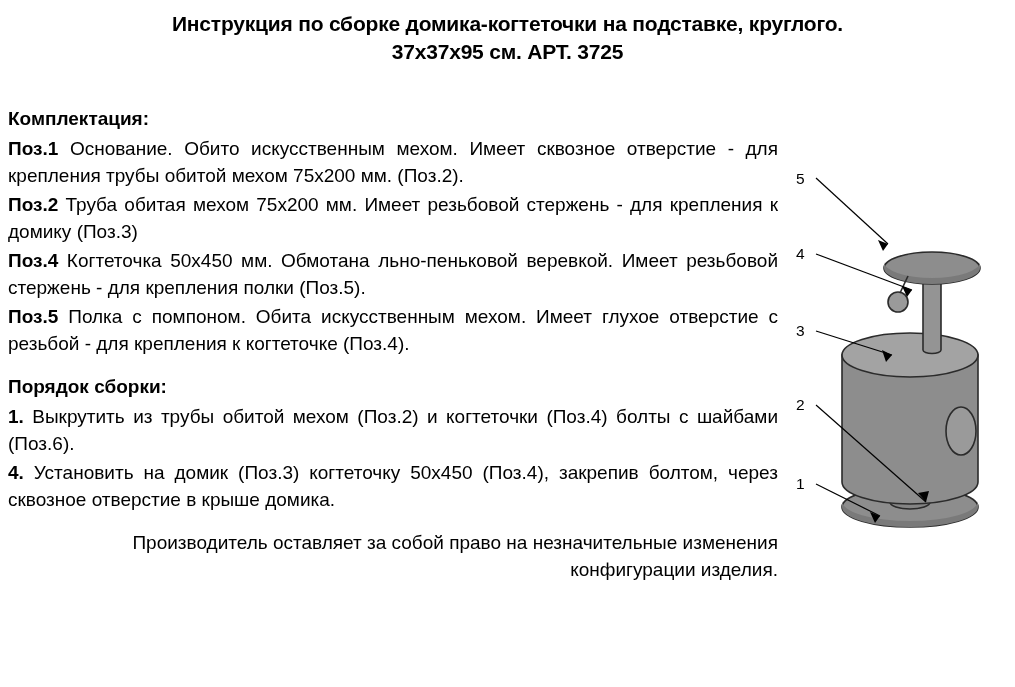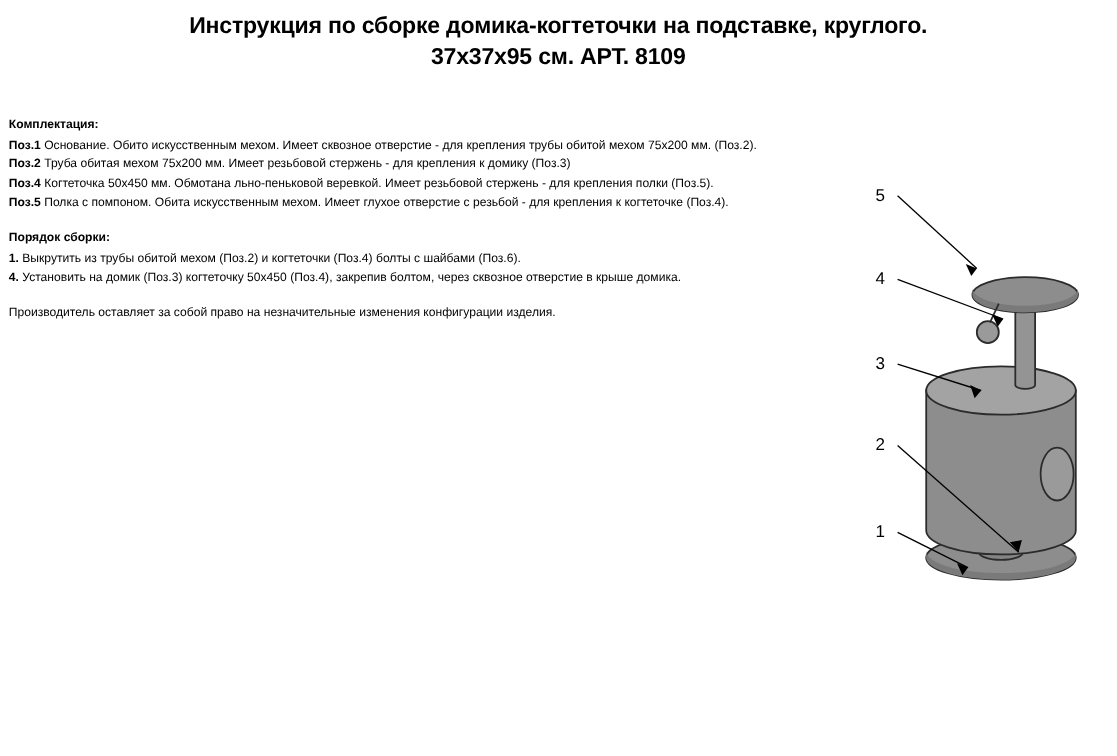--- a/index.html
+++ b/index.html
@@ -30,36 +30,36 @@
     font-weight: bold;
     line-height: 1.35;
     letter-spacing: -0.2px;
   }
   .title .line2 { display: block; }
   .text-col {
     position: absolute;
     top: 106px;
     left: 8px;
     width: 770px;
-    font-size: 11px;
+    font-size: 19px;
     line-height: 1.42;
     text-align: justify;
   }
   .section-head {
     font-weight: bold;
     margin: 0 0 3px 0;
   }
   .para {
     margin: 0 0 2px 0;
   }
   .para b { font-weight: bold; }
   .gap { height: 14px; }
   .closing {
     margin-top: 16px;
-    text-align: left;
+    text-align: right;
   }
 
   
   .diagram {
     position: absolute;
     top: 150px;
     left: 780px;
     width: 235px;
     height: 420px;
   }
@@ -76,21 +76,21 @@
   .lbl-2 { top: 246px; left: 16px; }
   .lbl-1 { top: 325px; left: 16px; }
 </style>
 </head>
 <body>
 
 <div class="page">
 
   <div class="title">
     <span>Инструкция по сборке домика-когтеточки на подставке, круглого.</span>
-    <span class="line2">37х37х95 см. АРТ. 8109</span>
+    <span class="line2">37х37х95 см. АРТ. 3725</span>
   </div>
 
   <div class="text-col">
 
     <div class="section-head">Комплектация:</div>
 
     <div class="para">
       <b>Поз.1</b><span> Основание. Обито искусственным мехом. Имеет сквозное отверстие - для крепления трубы обитой мехом 75х200 мм. (Поз.2).</span>
     </div>
     <div class="para">

